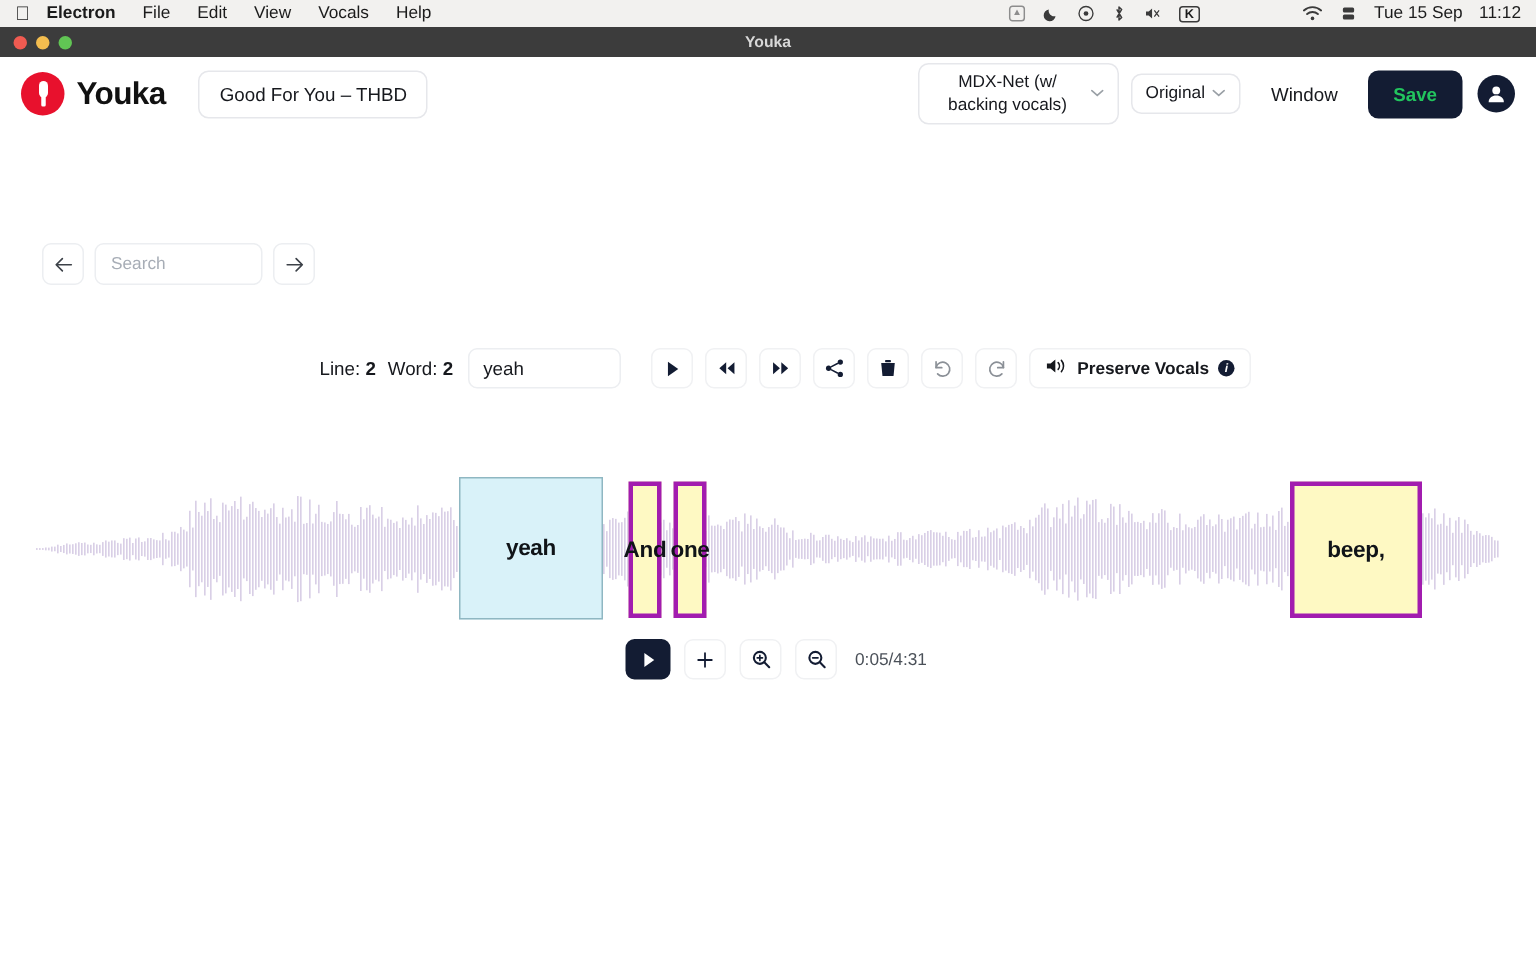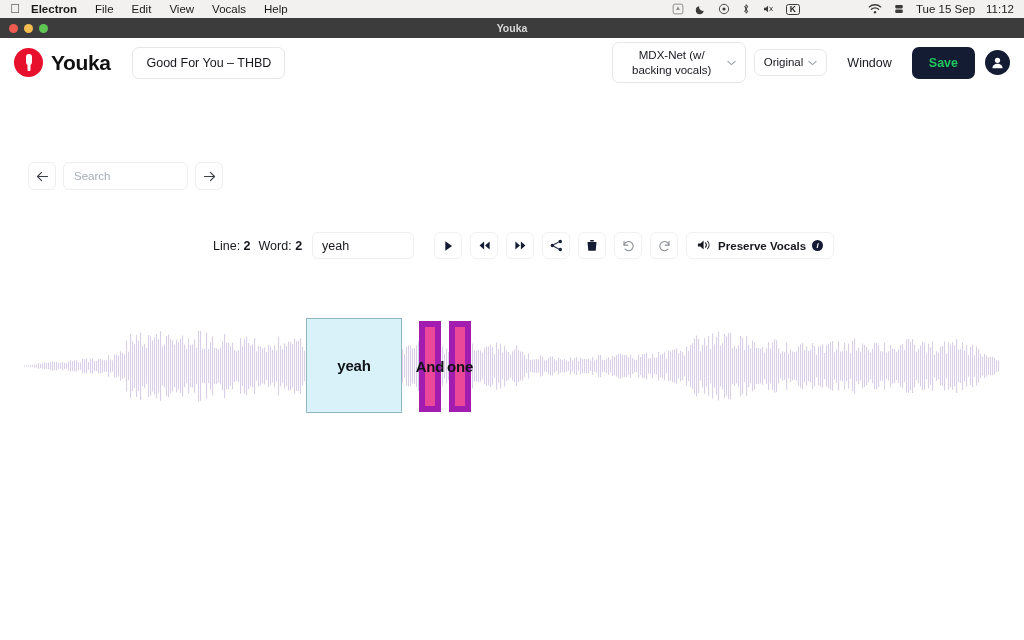--- a/index.html
+++ b/index.html
@@ -112,21 +112,21 @@
   .searchrow {
     position: absolute; top: 124px; left: 28px;
     display: flex; align-items: center; gap: 7px;
   }
   .sq-btn {
     width: 28px; height: 28px; border: 1px solid #eceef1; border-radius: 6px;
     background: #fff; display: flex; align-items: center; justify-content: center;
     cursor: pointer; color: #3c4148;
   }
   .search-input {
-    width: 125px; height: 28px; border: 1px solid #eceef1; border-radius: 6px;
+    width: 112px; height: 28px; border: 1px solid #eceef1; border-radius: 6px;
     padding: 0 10px; font-size: 11.5px; color: #16181d; background: #fff;
     font-family: "Liberation Sans", sans-serif;
   }
   .search-input::placeholder { color: #a7adb6; }
 
   
   .toolbar {
     position: absolute; top: 194px; left: 213px;
     display: flex; align-items: center; gap: 8px;
   }
@@ -160,21 +160,21 @@
   .wave-svg { position: absolute; left: 0; top: 0; }
   .region {
     position: absolute; box-sizing: border-box;
     display: flex; align-items: center; justify-content: center;
   }
   .region .rlabel {
     font-size: 15px; font-weight: bold; color: #101418; white-space: nowrap;
     letter-spacing: -0.2px;
   }
   .region.selected { background: #d9f2f9; border: 1px solid #8fb7c2; }
-  .region.unsel { background: #ec4899; border: 6px solid #a21caf; }
+  .region.unsel { background: #fef9c3; border: 3px solid #a21caf; }
 
   
   .transport {
     position: absolute; top: 388px; left: 417px;
     display: flex; align-items: center; gap: 9px;
   }
   .play-main {
     width: 30px; height: 27px; background: #131c33; border-radius: 6px;
     display: flex; align-items: center; justify-content: center; cursor: pointer;
   }
@@ -876,16 +876,46 @@
     </svg>
   <div class="region selected" style="left: 306px; top: 42px; width: 96px; height: 95px;">
         <span class="rlabel">yeah</span>
       </div>
       <div class="region unsel" style="left: 419px; top: 45px; width: 22px; height: 91px;">
         <span class="rlabel">And</span>
       </div>
       <div class="region unsel" style="left: 449px; top: 45px; width: 22px; height: 91px;">
         <span class="rlabel">one</span>
       </div>
-    </div>
-
+      <div class="region unsel" style="left: 860px; top: 45px; width: 88px; height: 91px;">
+        <span class="rlabel">beep,</span>
+      </div>
+    </div>
+
+  <div class="transport">
+    <div class="play-main">
+      <svg width="11" height="12" viewBox="0 0 12 13">
+          <path d="M2.8 1.4 L10 6.5 L2.8 11.6 Z" fill="#ffffff"></path>
+        </svg>
+    </div>
+    <div class="tp-btn">
+      <svg width="12" height="12" viewBox="0 0 13 13">
+          <path d="M6.5 1.6 V11.4 M1.6 6.5 H11.4" stroke="currentColor" stroke-width="1.3" stroke-linecap="round"></path>
+        </svg>
+    </div>
+    <div class="tp-btn">
+      <svg width="13" height="13" viewBox="0 0 14 14">
+          <circle cx="6" cy="6" r="4.3" fill="none" stroke="currentColor" stroke-width="1.5"></circle>
+          <path d="M9.2 9.2 L12.7 12.7" stroke="currentColor" stroke-width="1.5" stroke-linecap="round"></path>
+          <path d="M6 4.1 V7.9 M4.1 6 H7.9" stroke="currentColor" stroke-width="1.2" stroke-linecap="round"></path>
+        </svg>
+    </div>
+    <div class="tp-btn">
+      <svg width="13" height="13" viewBox="0 0 14 14">
+          <circle cx="6" cy="6" r="4.3" fill="none" stroke="currentColor" stroke-width="1.5"></circle>
+          <path d="M9.2 9.2 L12.7 12.7" stroke="currentColor" stroke-width="1.5" stroke-linecap="round"></path>
+          <path d="M4.1 6 H7.9" stroke="currentColor" stroke-width="1.2" stroke-linecap="round"></path>
+        </svg>
+    </div>
+    <span class="time">0:05/4:31</span>
+  </div>
 
 </div>
 
 </body></html>

